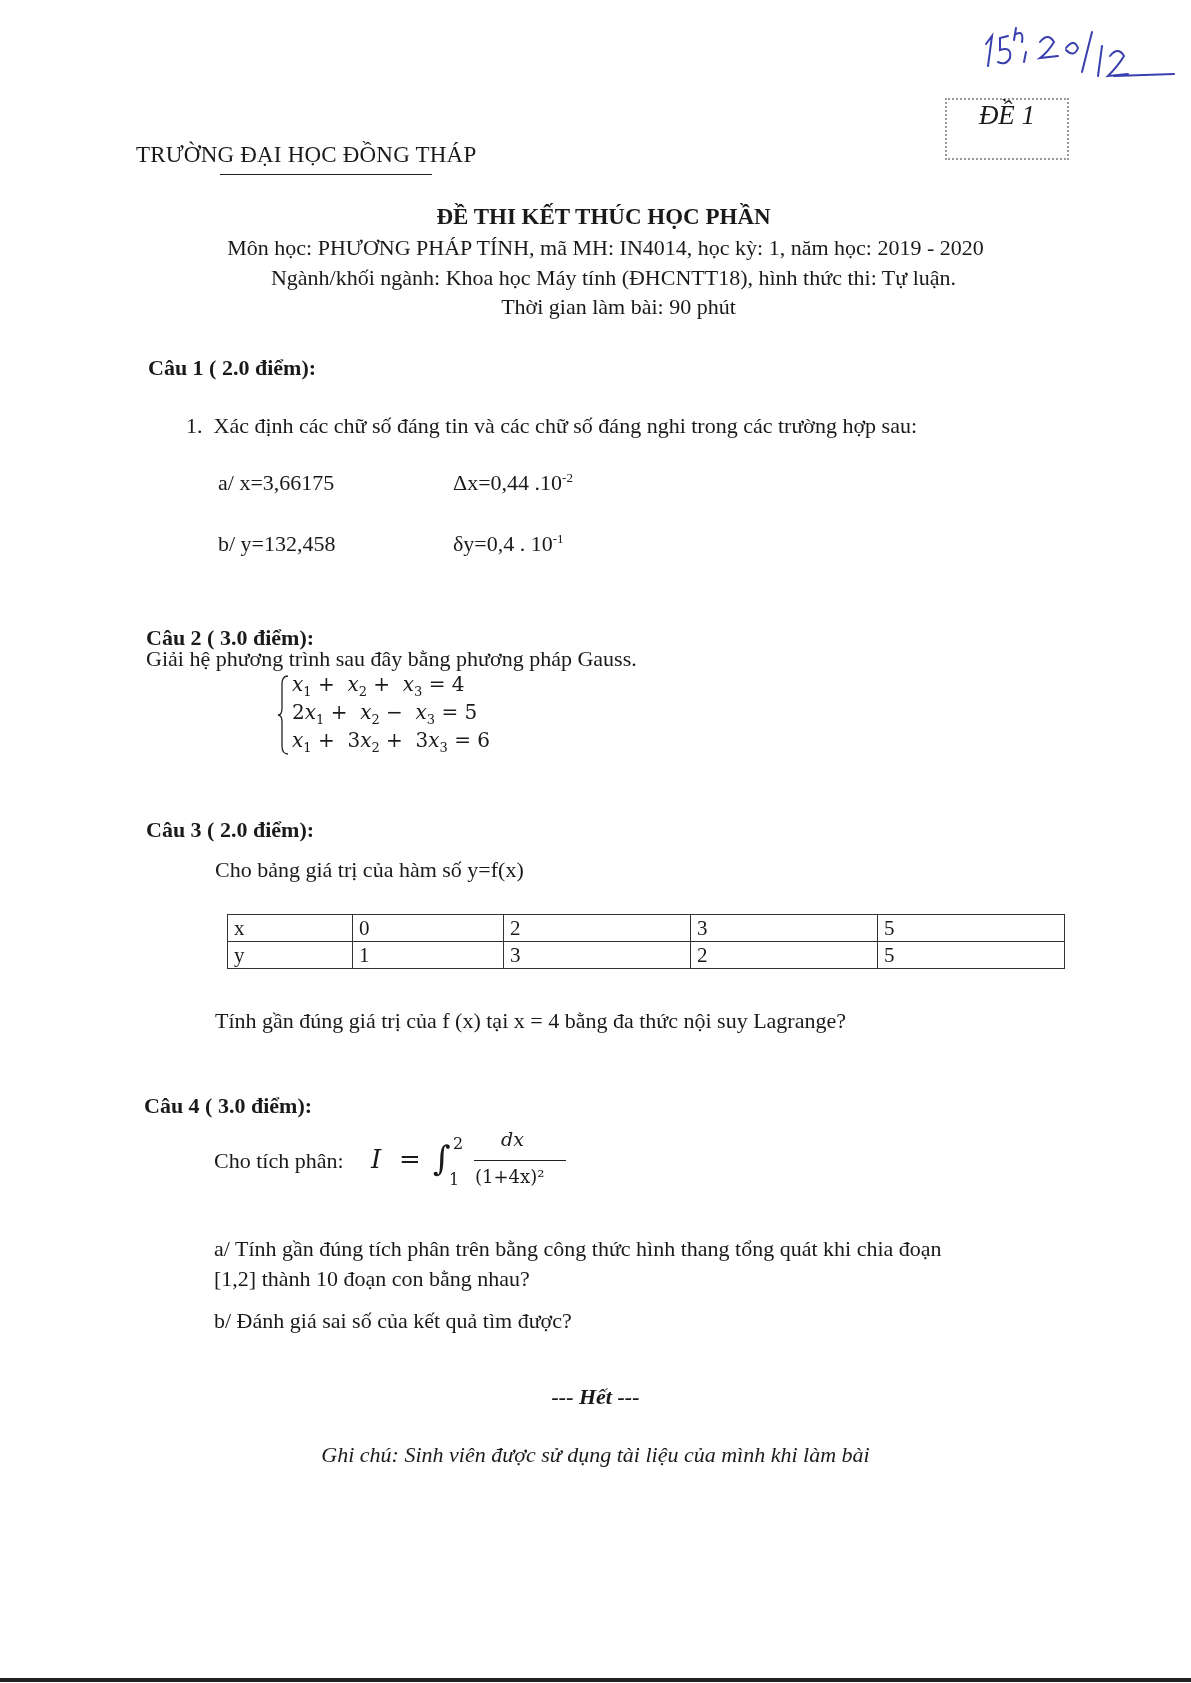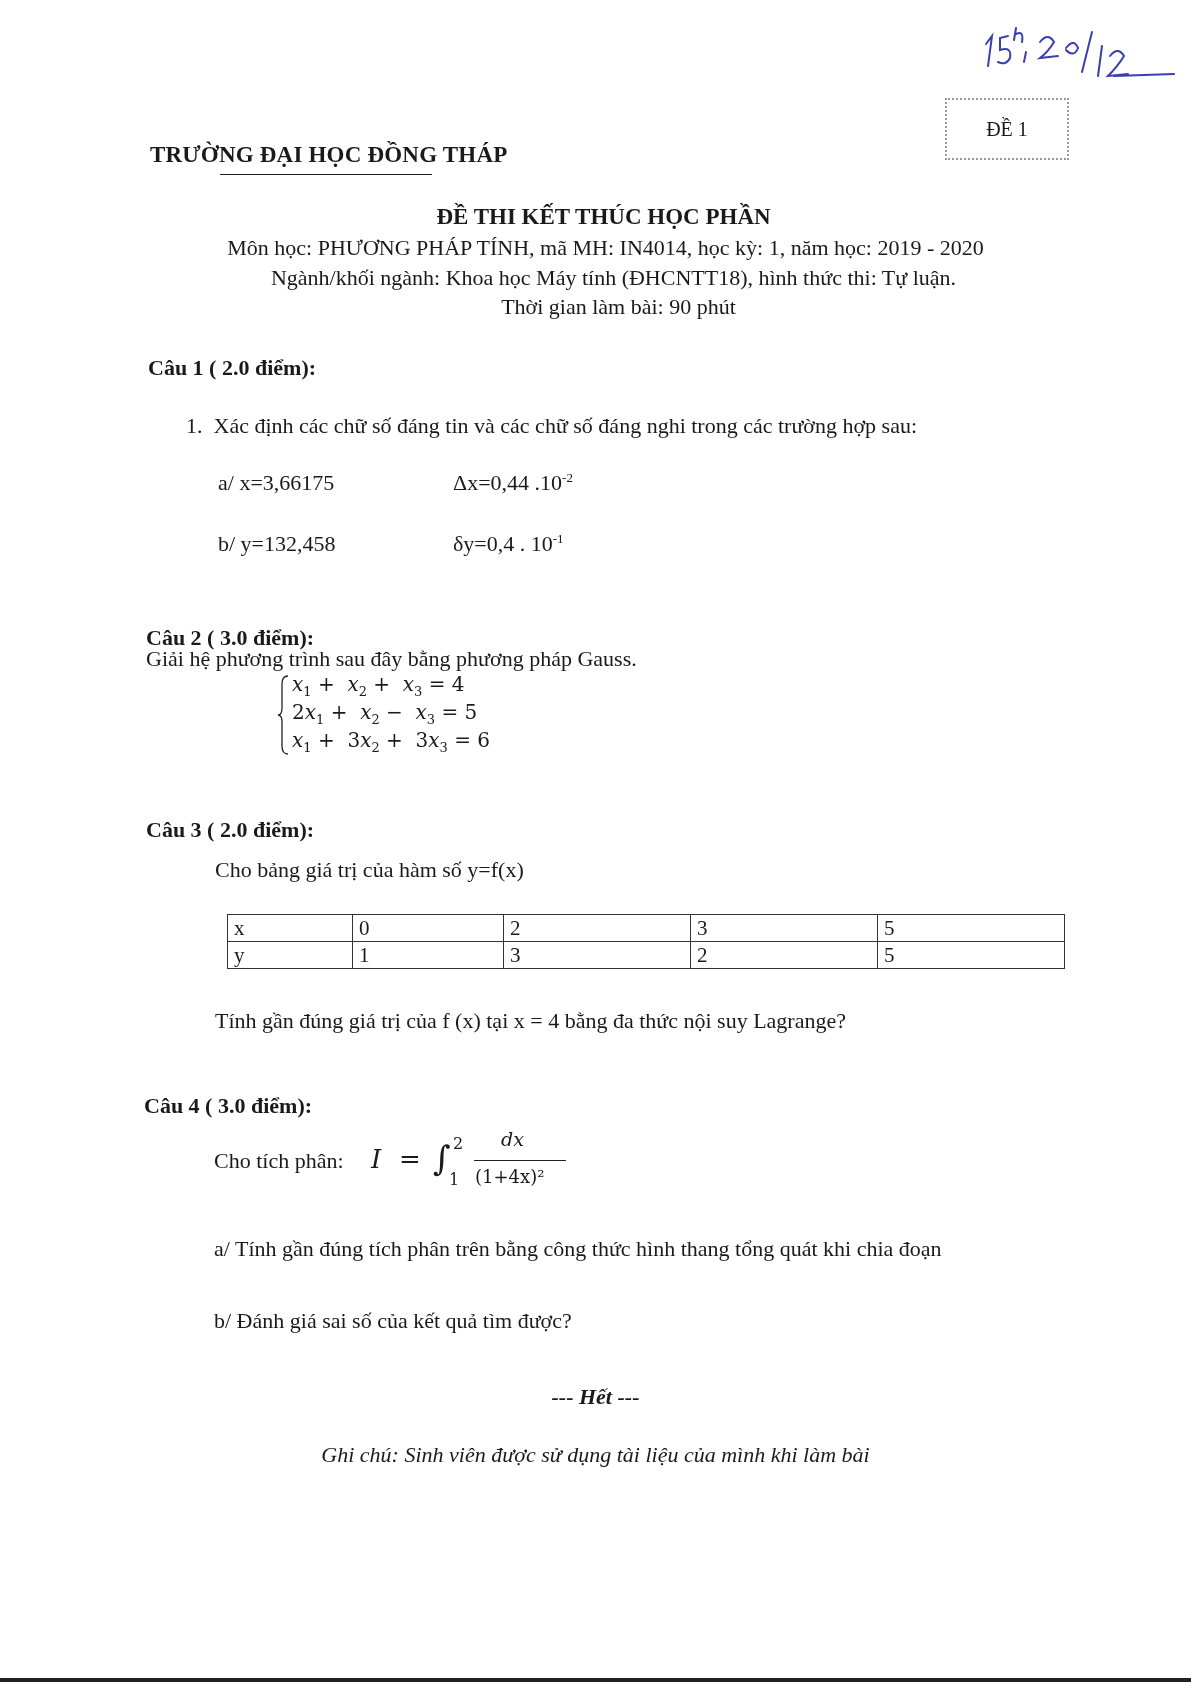--- a/index.html
+++ b/index.html
@@ -6,23 +6,23 @@
     body { width: 1191px; height: 1683px; position: relative; overflow: hidden;
            font-family: "Liberation Serif", "DejaVu Serif", serif; color: #1a1a1a; }
     .abs { position: absolute; }
     .page { position: absolute; left: 0; top: 0; width: 1191px; height: 1683px; }
 
     .handwritten { left: 978px; top: 18px; width: 200px; height: 70px; }
     .handwritten svg { width: 200px; height: 70px; }
 
     .exam-code-box { left: 945px; top: 98px; width: 124px; height: 62px;
       border: 2px dotted #9a9a9a; box-sizing: border-box; display: flex;
-      align-items: center; justify-content: center; font-size: 20px; }
+      align-items: flex-start; justify-content: center; font-size: 27px; font-style: italic; }
 
-    .school-name { left: 150px; top: 142px; font-size: 23px; font-weight: bold; letter-spacing: 0.2px; }
+    .school-name { left: 136px; top: 142px; font-size: 23px; font-weight: normal; letter-spacing: 0.2px; }
     .school-underline { left: 220px; top: 174px; width: 212px; height: 0; border-top: 1.5px solid #222; }
 
     .center { left: 0; width: 1191px; text-align: center; }
     .exam-title { top: 204px; font-size: 23px; font-weight: bold; left: 8px; }
     .info-line { font-size: 22px; }
     .info-1 { top: 235px; left: 10px; }
     .info-2 { top: 265px; left: 18px; }
     .info-3 { top: 294px; left: 0px; margin-left: 23px; }
 
     .q-heading { font-size: 22px; font-weight: bold; }
@@ -157,19 +157,20 @@
     <span class="I">I</span>
     <span class="eqsign">=</span>
     <span class="intsign">∫</span>
     <span class="upper">2</span>
     <span class="lower">1</span>
     <span class="num">dx</span>
     <span class="bar"></span>
     <span class="den">(1+4x)²</span>
   </div>
   <div class="abs text q4-a1">a/ Tính gần đúng tích phân trên bằng công thức hình thang tổng quát khi chia đoạn</div>
+  <div class="abs text q4-a2">[1,2] thành 10 đoạn con bằng nhau?</div>
   <div class="abs text q4-b">b/ Đánh giá sai số của kết quả tìm được?</div>
 
   <div class="abs end-mark">--- Hết ---</div>
   <div class="abs note">Ghi chú: Sinh viên được sử dụng tài liệu của mình khi làm bài</div>
 
   <div class="abs bottom-rule"></div>
 </div>
 
 </body></html>

